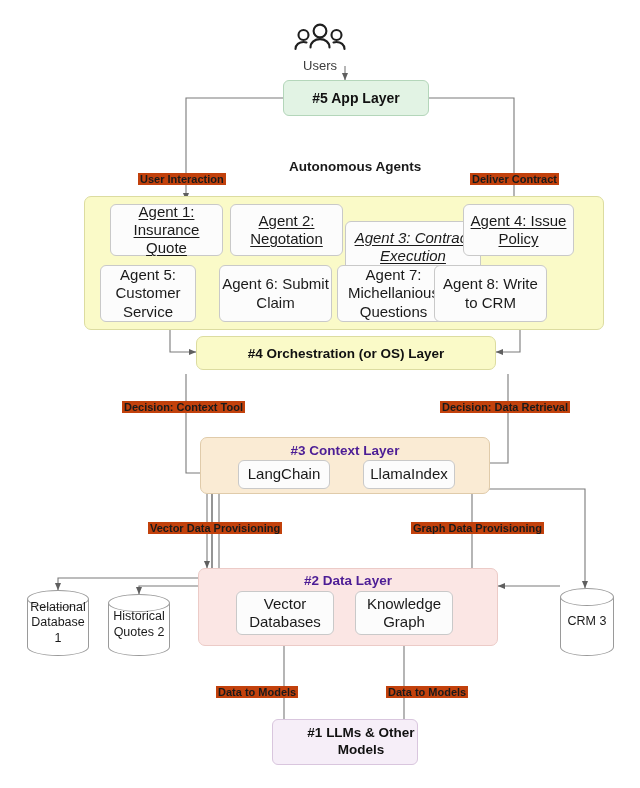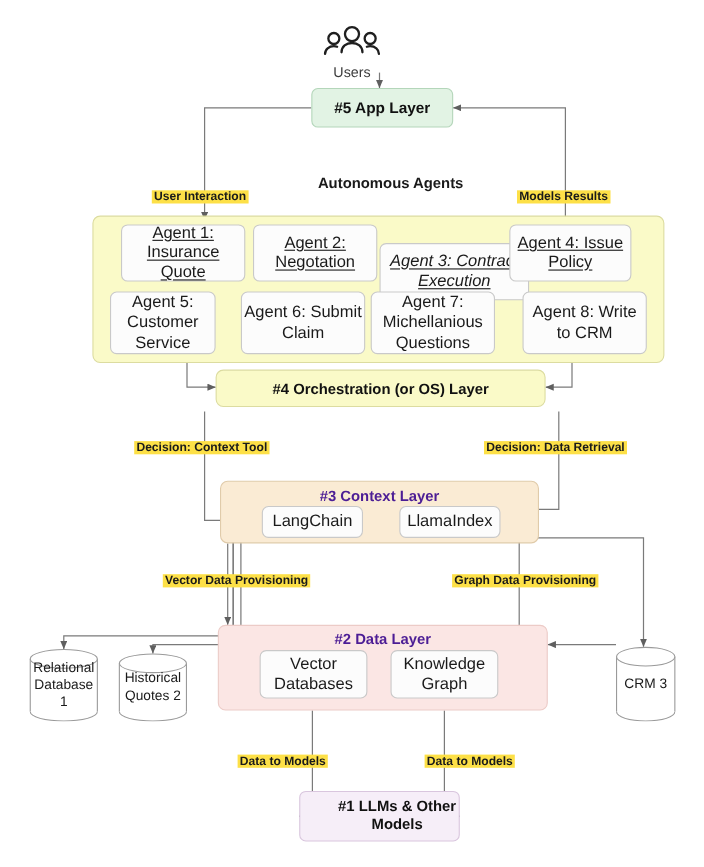--- a/index.html
+++ b/index.html
@@ -24,21 +24,21 @@
 
   .bandtitle{position:absolute;left:0;right:0;text-align:center;font-weight:bold;
              font-size:13.5px;color:#4c1d95;}
 
   .applayer{background:#e2f3e4;border:1px solid #b4d6ba;border-radius:6px;
             font-weight:bold;font-size:14px;}
   .llmbox{background:#f6eef8;border:1px solid #d9c6de;border-radius:6px;
           font-weight:bold;font-size:13.5px;line-height:1.25;padding-left:32px;}
 
   .edgelabel{position:absolute;font-size:11px;font-weight:bold;color:#1a1a1a;
-             white-space:nowrap;background:#fde047;padding:0 2px;}
+             white-space:nowrap;background:#c2410c;padding:0 2px;}
   .sectiontitle{position:absolute;font-size:13.5px;font-weight:bold;color:#1a1a1a;
                 white-space:nowrap;}
 
   
   .cyl{position:absolute;}
   .cyl .body{position:absolute;left:0;right:0;top:9px;bottom:9px;
              background:#ffffff;border-left:1px solid #9a9a9a;border-right:1px solid #9a9a9a;}
   .cyl .top{position:absolute;left:0;right:0;top:0;height:18px;border-radius:50%;
             background:#ffffff;border:1px solid #9a9a9a;box-sizing:border-box;}
   .cyl .bot{position:absolute;left:0;right:0;bottom:0;height:18px;border-radius:50%;
@@ -105,38 +105,38 @@
         <path d="M17.5 25.5c0-5.2 4.3-8.4 9.5-8.4s9.5 3.2 9.5 8.4"></path>
         <circle cx="10.5" cy="13" r="5"></circle>
         <path d="M2.5 27c0-4.3 3.6-7 8-7 1.1 0 2.1.2 3 .5"></path>
         <circle cx="43.5" cy="13" r="5"></circle>
         <path d="M51.5 27c0-4.3-3.6-7-8-7-1.1 0-2.1.2-3 .5"></path>
       </g>
     </svg>
     <div class="cap">Users</div>
   </div>
 
-  <div class="node applayer" style="left:283px;top:80px;width:129px;height:36px;">#5 App Layer</div>
+  <div class="node applayer" style="left:283px;top:80px;width:146px;height:36px;">#5 App Layer</div>
 
   <div class="sectiontitle" style="left:289px;top:159px;">Autonomous Agents</div>
 
   <div class="edgelabel" style="left:138px;top:173px;">User Interaction</div>
-  <div class="edgelabel" style="left:470px;top:173px;">Models Results</div>
+  <div class="edgelabel" style="left:470px;top:173px;">Deliver Contract</div>
 
   <div class="node band band-agents" style="left:84px;top:196px;width:520px;height:134px;"></div>
 
   <div class="node card u" style="left:110px;top:204px;width:113px;height:52px;">Agent 1: Insurance Quote</div>
   <div class="node card u" style="left:230px;top:204px;width:113px;height:52px;">Agent 2: Negotation</div>
   <div class="node card u" style="left:345px;top:221px;width:136px;height:52px;font-style:italic;">Agent 3: Contract Execution</div>
   <div class="node card u" style="left:463px;top:204px;width:111px;height:52px;">Agent 4: Issue Policy</div>
 
   <div class="node card" style="left:100px;top:265px;width:96px;height:57px;">Agent 5: Customer Service</div>
   <div class="node card" style="left:219px;top:265px;width:113px;height:57px;">Agent 6: Submit Claim</div>
   <div class="node card" style="left:337px;top:265px;width:113px;height:57px;">Agent 7: Michellanious Questions</div>
-  <div class="node card" style="left:475px;top:265px;width:113px;height:57px;">Agent 8: Write to CRM</div>
+  <div class="node card" style="left:434px;top:265px;width:113px;height:57px;">Agent 8: Write to CRM</div>
 
   <div class="node band band-orch" style="left:196px;top:336px;width:300px;height:34px;
        font-weight:bold;font-size:13.5px;">#4 Orchestration (or OS) Layer</div>
 
   <div class="edgelabel" style="left:122px;top:401px;">Decision: Context Tool</div>
   <div class="edgelabel" style="left:440px;top:401px;">Decision: Data Retrieval</div>
 
   <div class="node band band-ctx" style="left:200px;top:437px;width:290px;height:57px;"></div>
   <div class="bandtitle" style="left:200px;width:290px;top:443px;">#3 Context Layer</div>
   <div class="node card" style="left:238px;top:460px;width:92px;height:29px;">LangChain</div>

